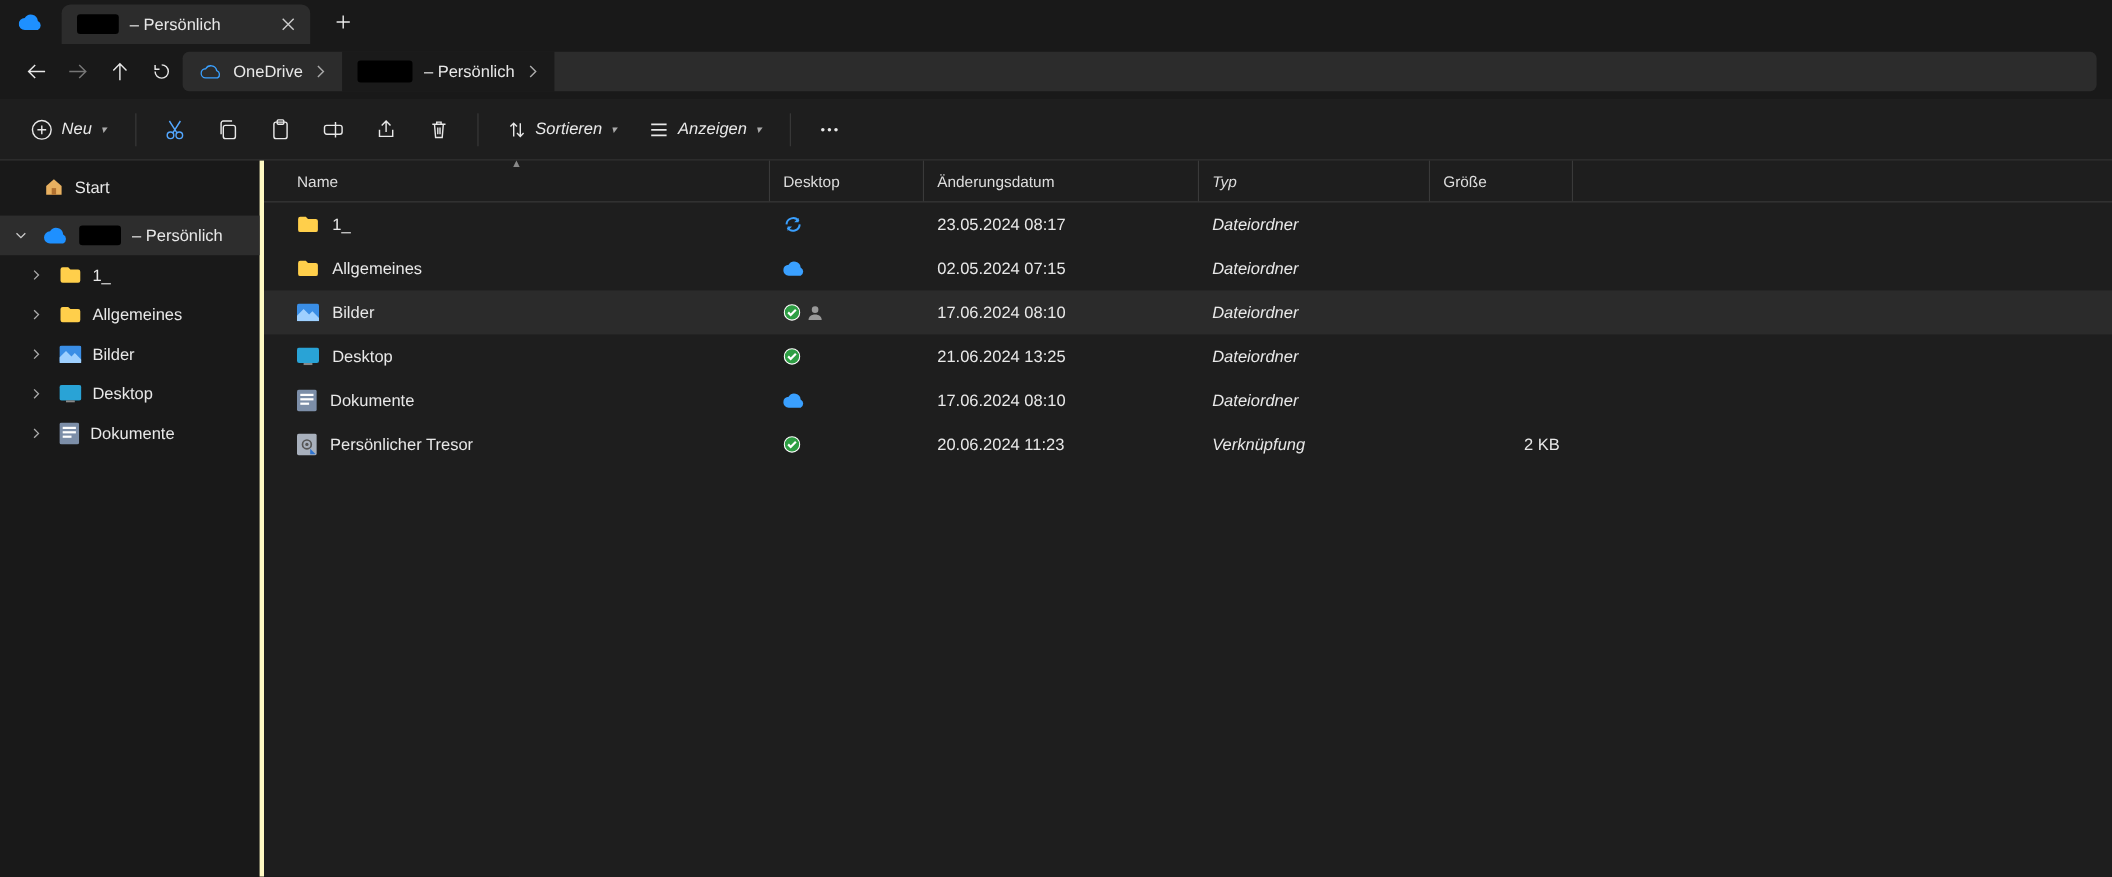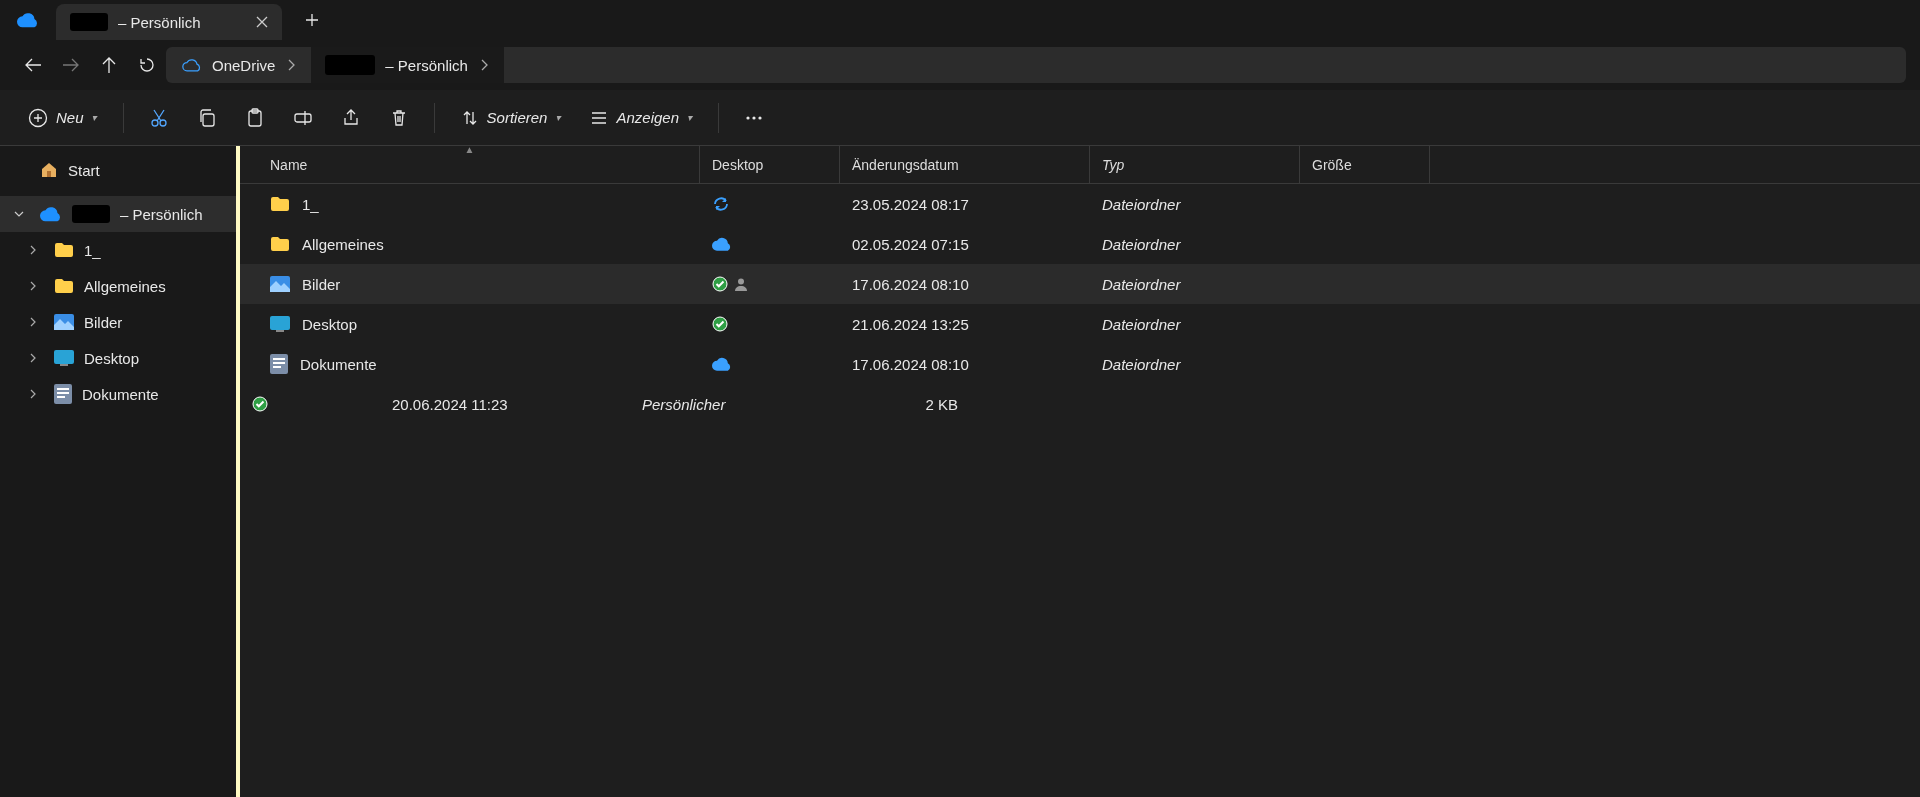--- a/index.html
+++ b/index.html
@@ -432,27 +432,38 @@
               <svg width="20" height="14" viewBox="0 0 24 16">
                 <path fill="#3aa0ff" d="M19 16H6a6 6 0 010-12 7 7 0 0113 3 5 5 0 010 9z"></path>
               </svg>
             </span>
           </div>
           <div class="col col-date">17.06.2024 08:10</div>
           <div class="col col-type">Dateiordner</div>
           <div class="col col-size"></div>
         </div>
         <div class="row">
+          <div class="col col-name">
+            <span>
+              <svg width="18" height="20" viewBox="0 0 18 20">
+                <rect width="18" height="20" rx="2" fill="#a8b0bc"></rect>
+                <circle cx="9" cy="10" r="4" fill="none" stroke="#555" stroke-width="1.5"></circle>
+                <circle cx="9" cy="10" r="1.5" fill="#555"></circle>
+                <path fill="#2f74d0" d="M12 14l5 5h-5z"></path>
+              </svg>
+            </span>
+            <span>Persönlicher Tresor</span>
+          </div>
           <div class="col col-status">
             <span class="status-icons">
               <svg width="16" height="16" viewBox="0 0 16 16">
                 <circle cx="8" cy="8" r="7" fill="#2e9e44" stroke="#fff" stroke-width="1"></circle>
                 <path stroke="#fff" stroke-width="2" fill="none" d="M4.5 8l2.3 2.3L11.5 5.5"></path>
               </svg>
             </span>
           </div>
           <div class="col col-date">20.06.2024 11:23</div>
-          <div class="col col-type">Persönlicher</div>
+          <div class="col col-type">Verknüpfung</div>
           <div class="col col-size">2 KB</div>
         </div>
       </div>
   </div>
 </div>
 
 </body></html>

